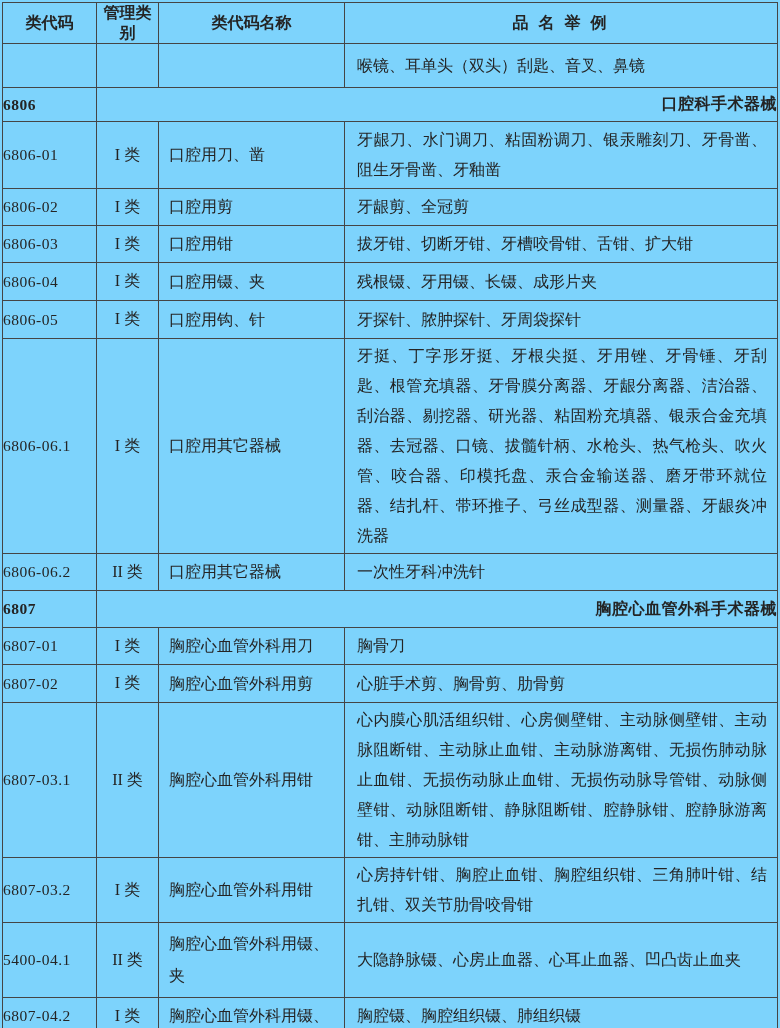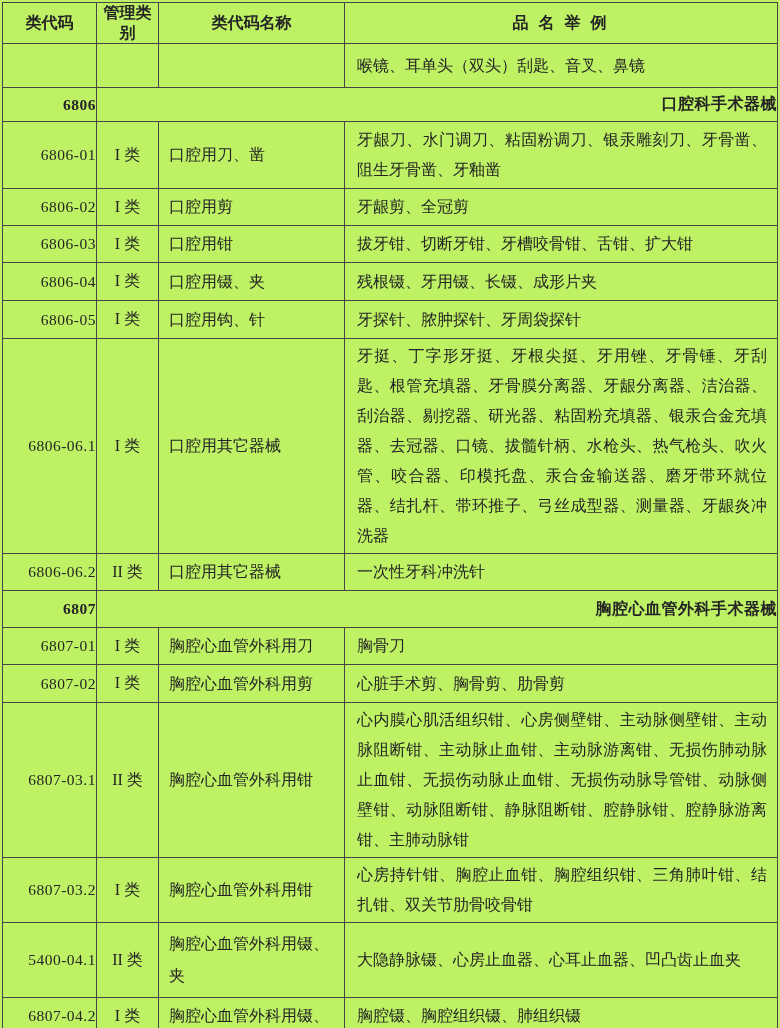--- a/index.html
+++ b/index.html
@@ -4,21 +4,21 @@
 <style>
   html, body {
     margin: 0;
     padding: 0;
     background: #ffffff;
   }
   .page {
     position: relative;
     width: 780px;
     height: 1028px;
-    background: #bef264;
+    background: #7dd3fc;
     overflow: hidden;
     font-family: "Liberation Serif", "DejaVu Serif", serif;
     color: #242424;
   }
   table.class-table {
     border-collapse: collapse;
     table-layout: fixed;
     width: 775px;
     margin: 2px 0 0 2px;
     border-bottom: 3px solid #1c1c1c;
@@ -40,21 +40,21 @@
   }
   .class-table td {
     font-size: 16px;
     padding: 0;
   }
   th.h-examples {
     letter-spacing: 3px;
     margin-top: 8px;
   }
   td.c-code {
-    text-align: right;
+    text-align: left;
     font-size: 15.5px;
     letter-spacing: 0.5px;
     white-space: nowrap;
   }
   td.c-cat {
     text-align: center;
     white-space: nowrap;
   }
   td.c-name {
     text-align: left;

